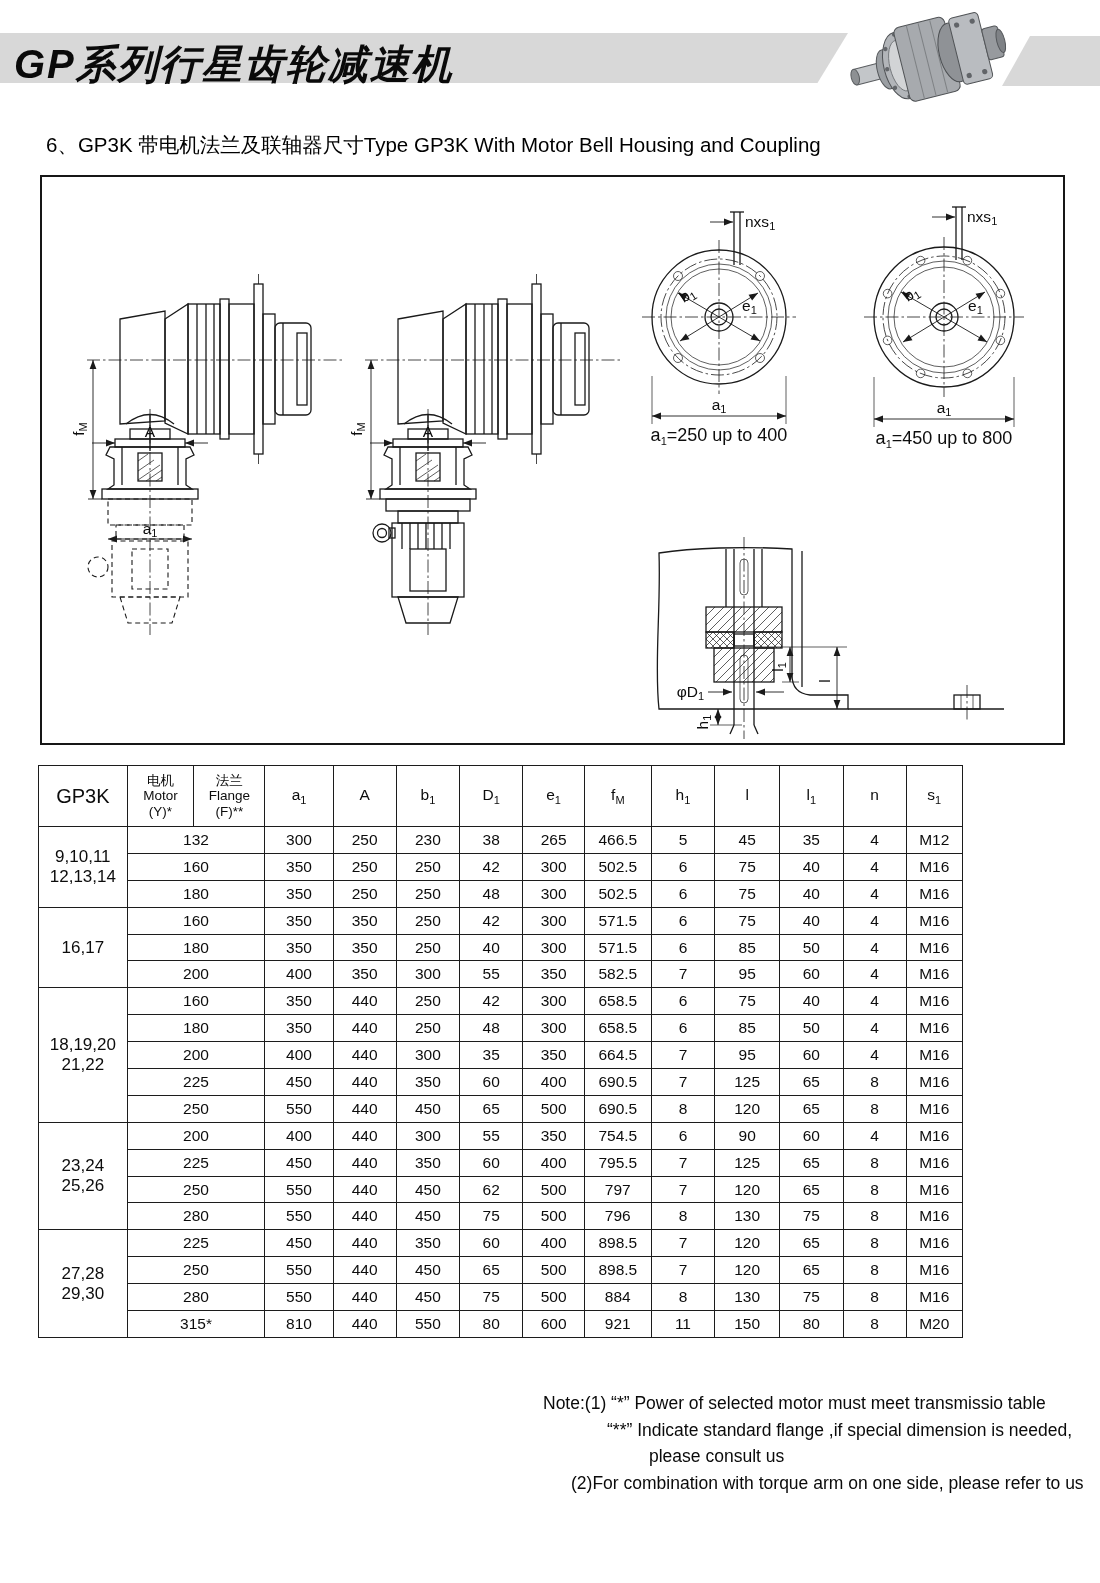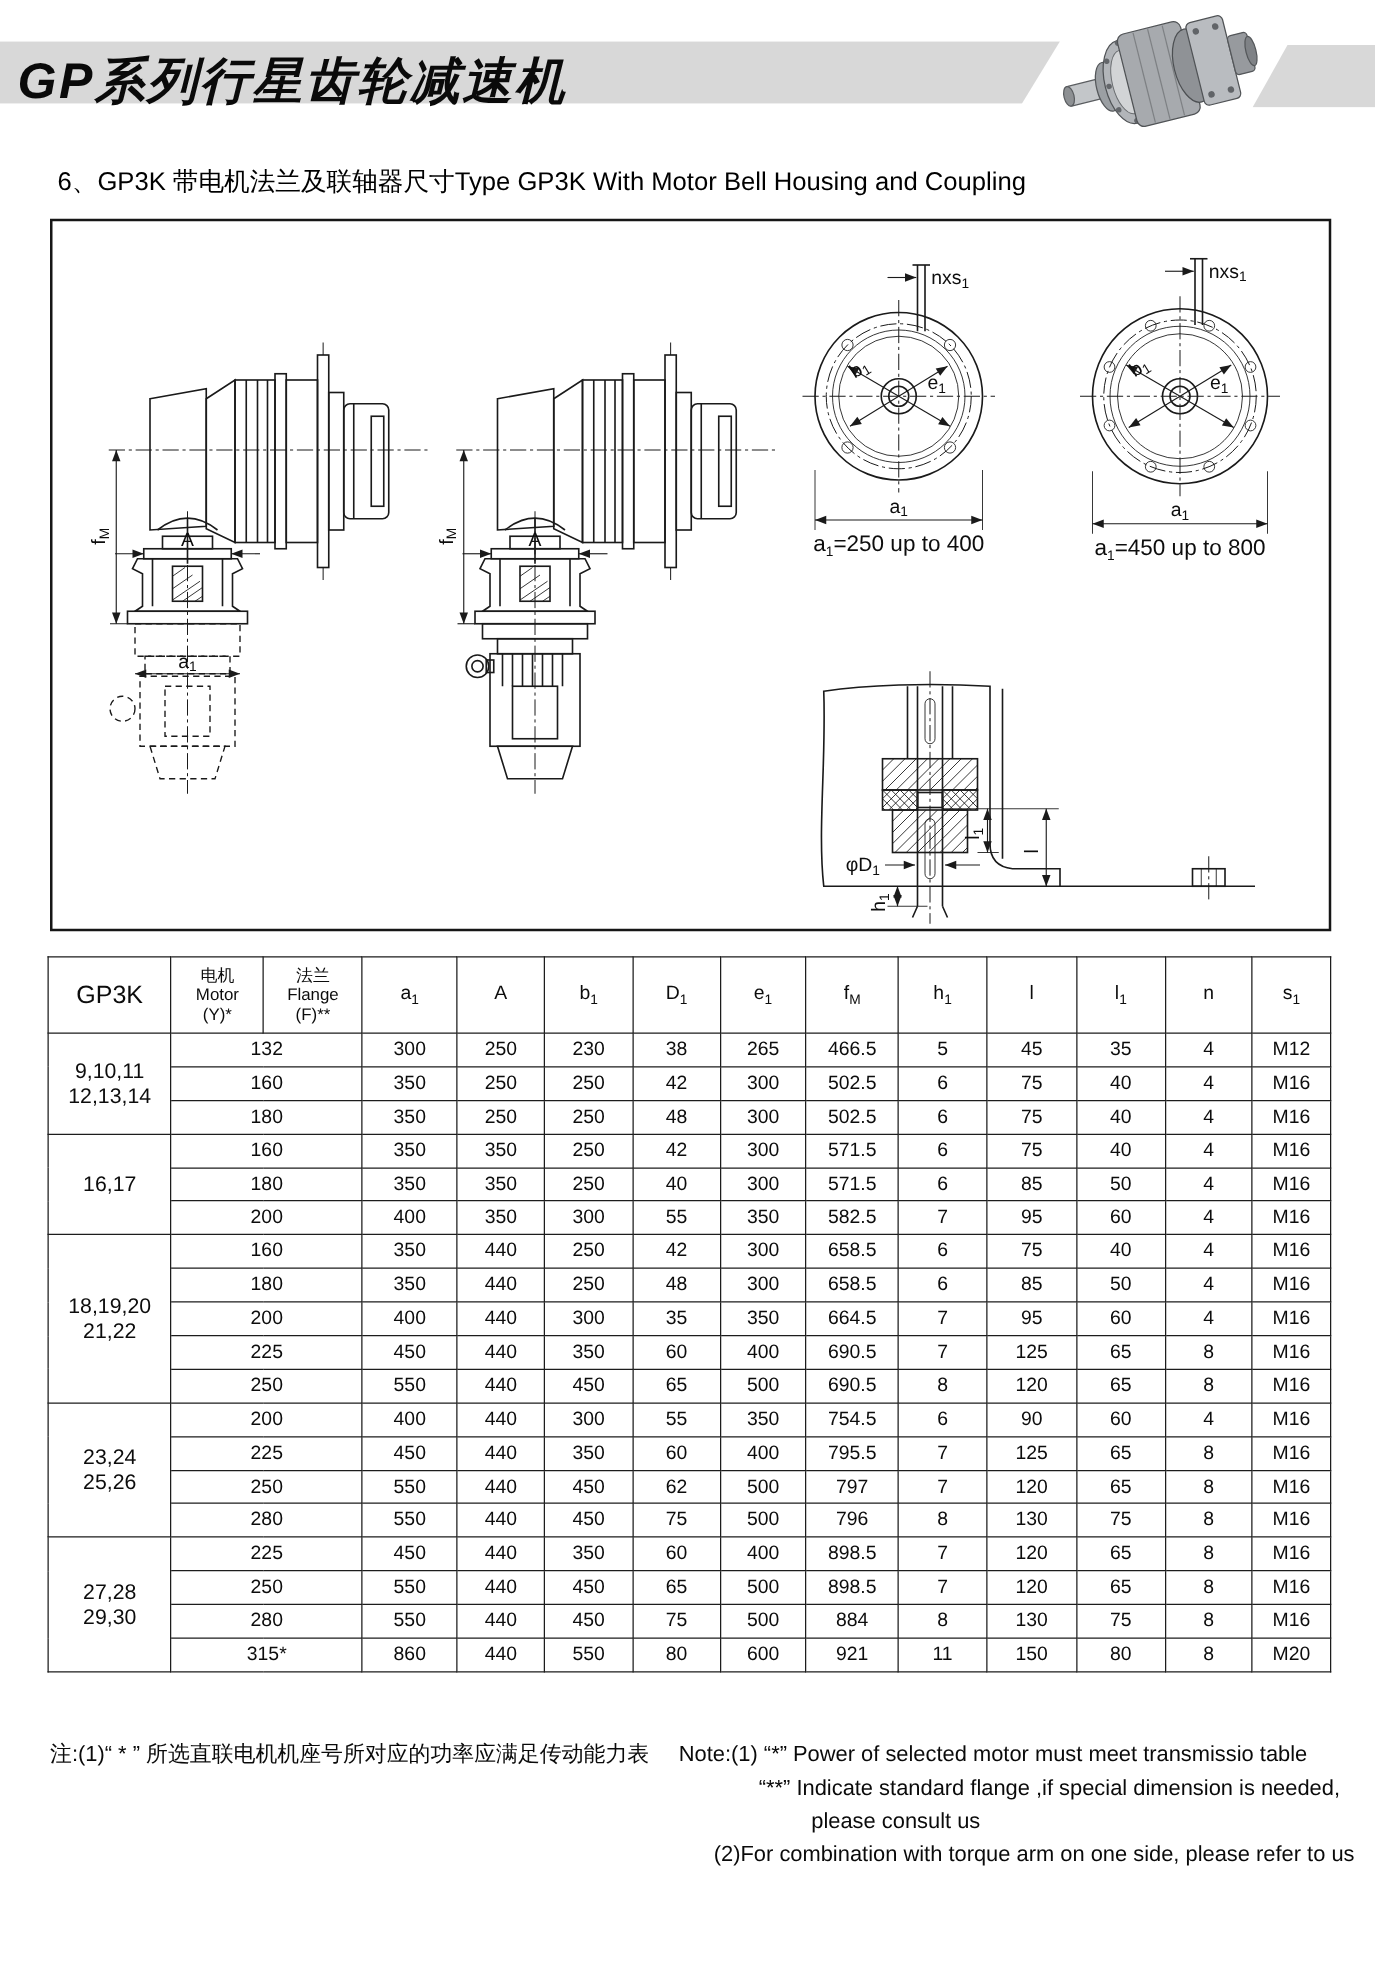--- a/index.html
+++ b/index.html
@@ -25,21 +25,21 @@
   .cl{fill:none;stroke:#1a1a1a;stroke-width:0.8;stroke-dasharray:13 3 2.5 3}
   .dash{fill:none;stroke:#1a1a1a;stroke-width:1.1;stroke-dasharray:5 3.5}
   .dimln{fill:none;stroke:#1a1a1a;stroke-width:0.9}
   .ah{fill:#1a1a1a;stroke:none}
   text.dim{font-size:15.5px;fill:#0d0d0d;font-family:"Liberation Sans","DejaVu Sans",sans-serif}
   text.dim .sub,text.cap .sub{font-size:11px}
   text.cap{font-size:18px;fill:#0d0d0d;font-family:"Liberation Sans","DejaVu Sans",sans-serif}
 
   
   #dim-table{
-    position:absolute;left:38px;top:765px;width:1027px;border-collapse:collapse;
+    position:absolute;left:38px;top:765px;width:925px;border-collapse:collapse;
     table-layout:fixed;text-align:center;font-size:15.5px;color:#0c0c0c;
   }
   #dim-table th,#dim-table td{border:1.6px solid #1c1c1c;padding:0;font-weight:normal;vertical-align:middle}
   #dim-table thead th{height:60px}
   #dim-table tbody td{height:25.9px}
   .corner-label{font-size:20px}
   .mf-head{font-size:13.5px;line-height:15.5px}
   .dim-head{font-size:15.5px}
   .dim-head sub,.cellsub{font-size:11px}
   .group-label{font-size:17px;line-height:20px}
@@ -666,36 +666,35 @@
         <td>500</td>
         <td>884</td>
         <td>8</td>
         <td>130</td>
         <td>75</td>
         <td>8</td>
         <td>M16</td>
       </tr>
       <tr>
         <td colspan="2">315*</td>
-        <td>860</td>
+        <td>810</td>
         <td>440</td>
         <td>550</td>
         <td>80</td>
         <td>600</td>
         <td>921</td>
         <td>11</td>
         <td>150</td>
         <td>80</td>
         <td>8</td>
         <td>M20</td>
       </tr>
     </tbody>
 </table>
 
 <div class="notes" id="notes-zh">
-    <div class="ind0">注:(1)“ * ”  所选直联电机机座号所对应的功率应满足传动能力表</div>
   </div>
 <div class="notes" id="notes-en">
     <div class="ind0">Note:(1) “*”  Power of selected motor must meet transmissio table</div>
     <div class="ind1">“**” Indicate standard flange ,if special dimension is needed,</div>
     <div class="ind2">please  consult us</div>
     <div class="ind3">(2)For combination with torque arm on one side, please refer to us</div>
   </div>
 
 </body></html>

